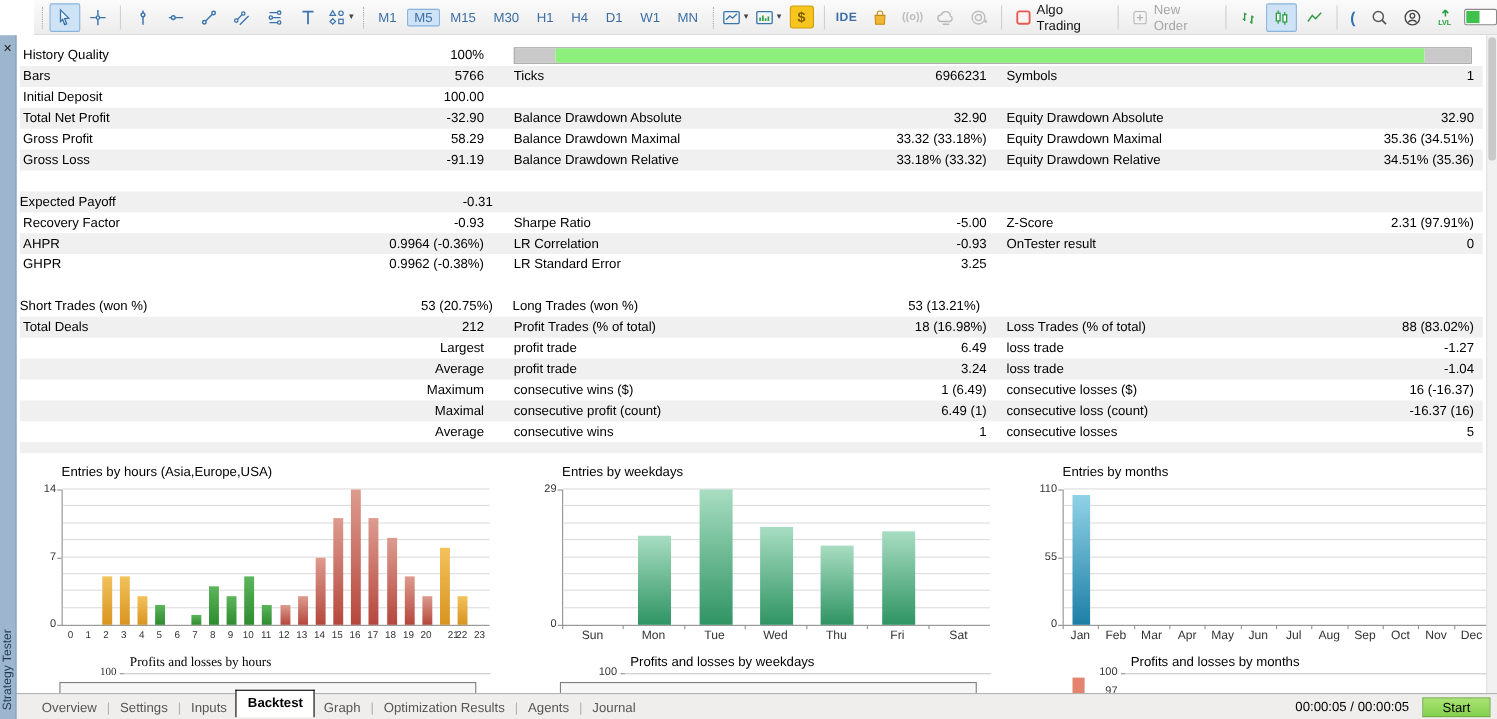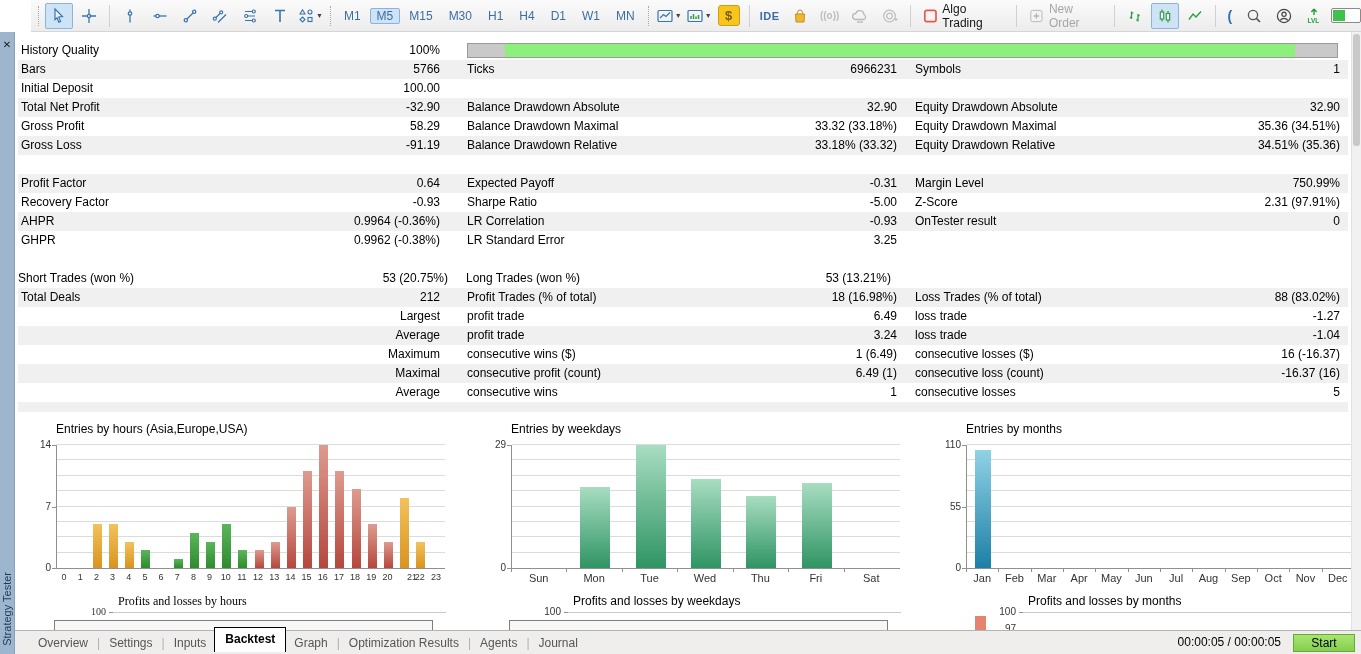--- a/index.html
+++ b/index.html
@@ -353,31 +353,23 @@
           <span>Balance Drawdown Relative</span>
           <span>33.18% (33.32)</span>
         </div>
         <div class="cell c3">
           <span>Equity Drawdown Relative</span>
           <span>34.51% (35.36)</span>
         </div>
       </div>
       <div class="sgap"></div>
       <div class="srow shade">
-        <div class="cell c1">
-          <span>Profit Factor</span>
-          <span>0.64</span>
-        </div>
         <div class="cell c2">
           <span>Expected Payoff</span>
           <span>-0.31</span>
-        </div>
-        <div class="cell c3">
-          <span>Margin Level</span>
-          <span>750.99%</span>
         </div>
       </div>
       <div class="srow">
         <div class="cell c1">
           <span>Recovery Factor</span>
           <span>-0.93</span>
         </div>
         <div class="cell c2">
           <span>Sharpe Ratio</span>
           <span>-5.00</span>

